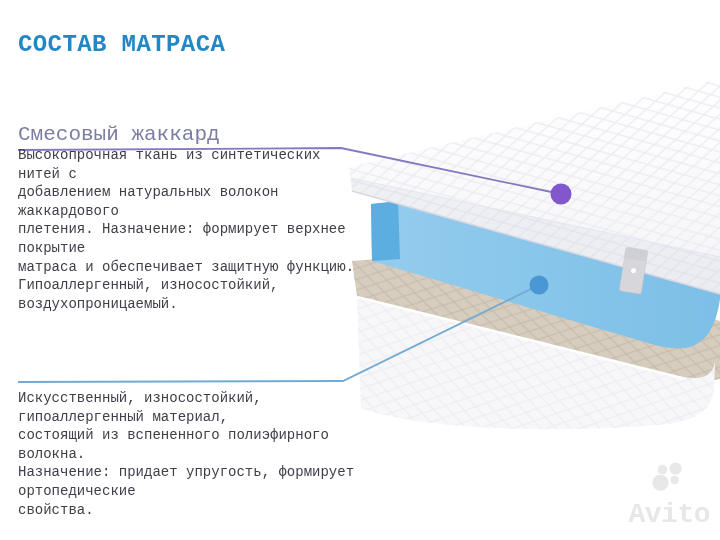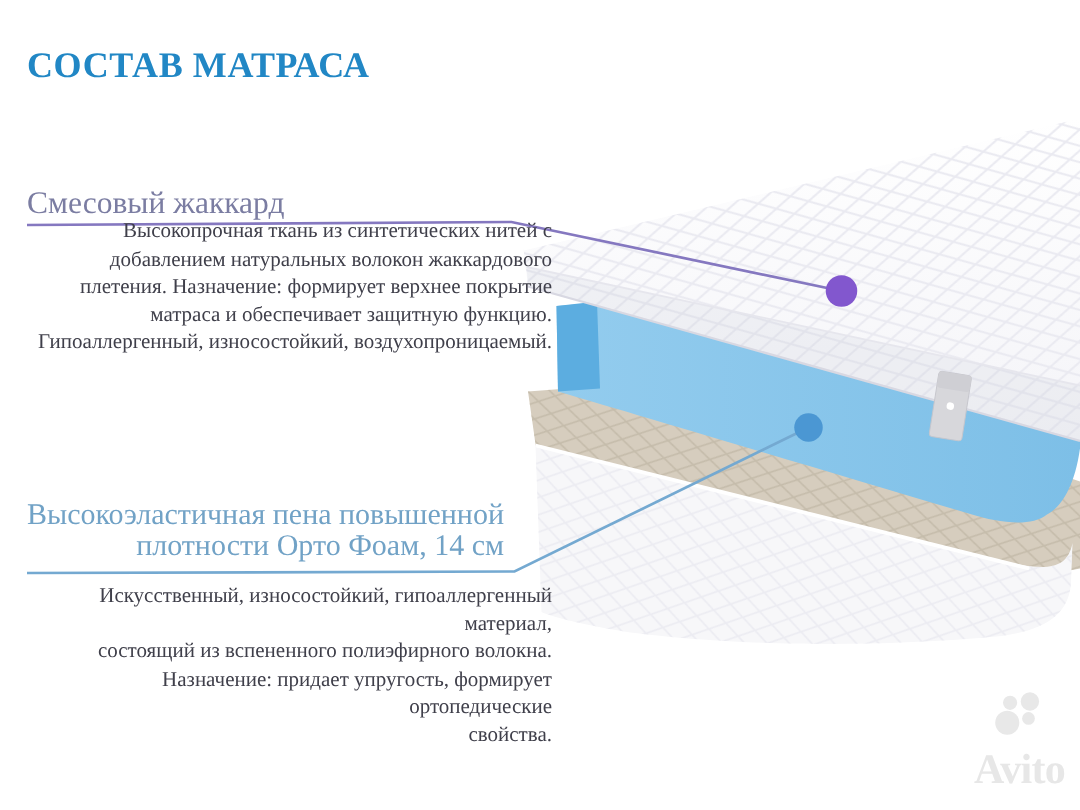--- a/index.html
+++ b/index.html
@@ -1,19 +1,18 @@
 <!DOCTYPE html>
 <html><head>
 <meta charset="utf-8">
 <style>
   html,body{margin:0;padding:0;background:#ffffff;}
   .canvas{
     position:relative;width:720px;height:540px;overflow:hidden;background:#ffffff;
-    font-family:Liberation Serif, serif;
-    text-align:right;
+    font-family:Liberation Mono, monospace;
   }
   .page-title{
     position:absolute;left:18px;top:31px;margin:0;
     font-size:24px;font-weight:800;letter-spacing:.4px;color:#2187c5;
   }
   .illustration{position:absolute;left:0;top:0;width:720px;height:540px;}
   .section-heading{position:absolute;margin:0;font-weight:400;}
   .heading-jacquard{left:18px;top:123px;font-size:21px;color:#7b7da2;}
   .heading-foam{left:18px;top:333px;font-size:20px;line-height:21px;color:#71a2c6;}
   .section-body{
@@ -98,22 +97,20 @@
     </g>
   </svg>
 
   <h2 class="section-heading heading-jacquard">Смесовый жаккард</h2>
   <p class="section-body body-jacquard lines">Высокопрочная ткань из синтетических нитей с
 добавлением натуральных волокон жаккардового
 плетения. Назначение: формирует верхнее покрытие
 матраса и обеспечивает защитную функцию.
 Гипоаллергенный, износостойкий, воздухопроницаемый.</p>
 
-  <h2 class="section-heading heading-foam lines">Высокоэластичная пена повышенной
-плотности Орто Фоам, 14 см</h2>
   <p class="section-body body-foam lines">Искусственный, износостойкий, гипоаллергенный материал,
 состоящий из вспененного полиэфирного волокна.
 Назначение: придает упругость, формирует ортопедические
 свойства.</p>
 
   <div class="watermark">
     <svg width="34" height="34" viewBox="0 0 36 36">
       <circle cx="11" cy="8" r="5" fill="#e8e8e8"></circle>
       <circle cx="9" cy="22" r="8.5" fill="#e8e8e8"></circle>
       <circle cx="25" cy="7" r="6.5" fill="#e8e8e8"></circle>

